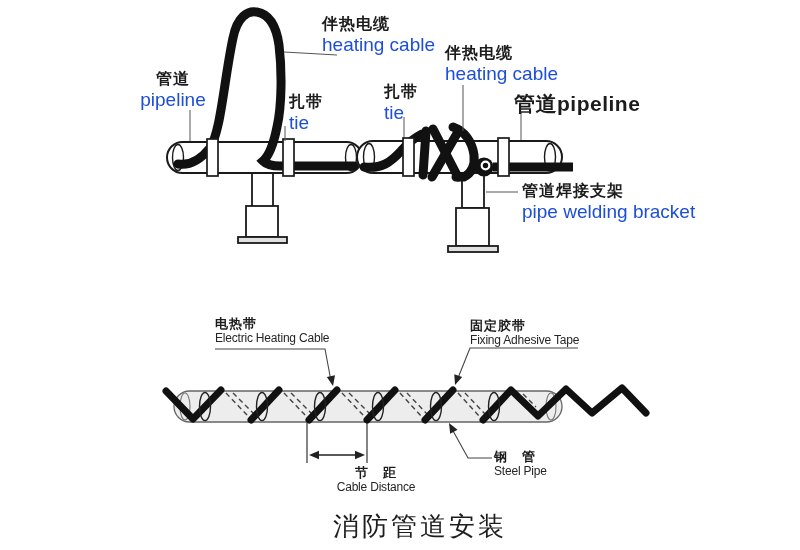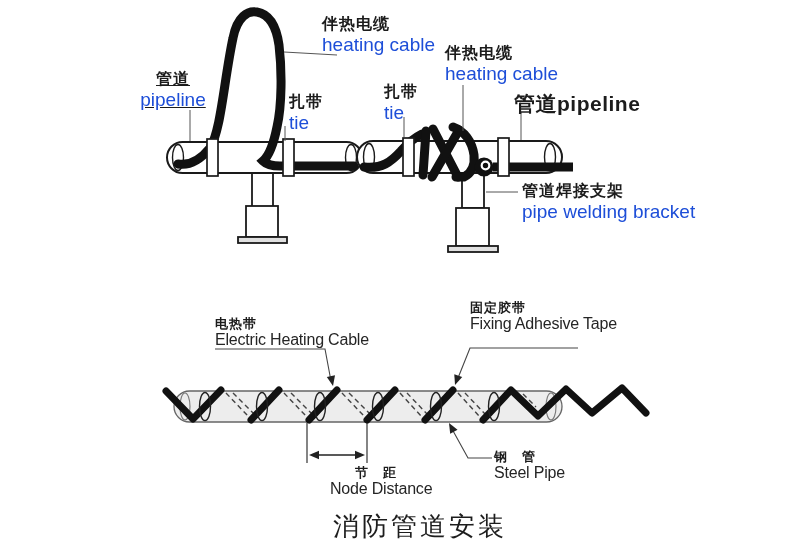--- a/index.html
+++ b/index.html
@@ -3,21 +3,21 @@
 <meta charset="utf-8">
 <style>
   html,body{margin:0;padding:0;background:#fff;}
   #stage{position:relative;width:800px;height:550px;background:#ffffff;overflow:hidden;
          font-family:"Liberation Sans",sans-serif;}
   svg{position:absolute;left:0;top:0;}
   .lbl{position:absolute;color:#1c1c1c;line-height:1.18;white-space:nowrap;}
   .zh{display:block;font-weight:bold;font-size:16px;letter-spacing:1px;}
   .en{display:block;font-size:19px;font-weight:normal;color:#1d4ed8;letter-spacing:0;}
   .zh-sm{display:block;font-weight:bold;font-size:13px;letter-spacing:1px;}
-  .en-sm{display:block;font-size:16px;color:#252525;letter-spacing:-0.2px;}
+  .en-sm{display:block;font-size:12px;color:#252525;letter-spacing:-0.2px;}
   .mix{font-weight:600;font-size:21px;letter-spacing:0.5px;}
   .title{position:absolute;font-family:"Liberation Serif","DejaVu Serif",serif;
          color:#1d1d1d;font-size:27px;letter-spacing:3px;text-align:center;width:200px;}
   .ctr{text-align:center;}
 </style>
 </head>
 <body>
 
 <div id="stage">
 
@@ -135,21 +135,21 @@
         <path d="M 215 349 L 325 349 L 331 381"></path>
         <path d="M 578 348 L 470 348 L 458 378"></path>
         <path d="M 492 458 L 468 458 L 452 429"></path>
       </g>
       <polygon points="0,0 -4.2,10 4.2,10" transform="translate(333,386) rotate(168)" fill="#222222"></polygon>
       <polygon points="0,0 -4.2,10 4.2,10" transform="translate(455,385) rotate(199)" fill="#222222"></polygon>
       <polygon points="0,0 -4.2,10 4.2,10" transform="translate(449,423) rotate(-29)" fill="#222222"></polygon>
     </g>
   </svg>
 
-  <div class="lbl ctr" style="left:138px;top:70px;width:70px;text-decoration:underline;">
+  <div class="lbl ctr" style="left:138px;top:70px;width:70px;">
     <span class="zh">管道</span>
     <span class="en">pipeline</span>
   </div>
   <div class="lbl" style="left:322px;top:15px;">
     <span class="zh">伴热电缆</span>
     <span class="en">heating cable</span>
   </div>
   <div class="lbl" style="left:289px;top:93px;">
     <span class="zh">扎带</span>
     <span class="en">tie</span>
@@ -168,26 +168,26 @@
     <span class="zh">管道焊接支架</span>
     <span class="en">pipe welding bracket</span>
   </div>
 
   <div class="title" style="left:320px;top:509px;font-size:26px;">消防管道安装</div>
 
   <div class="lbl" style="left:215px;top:316px;">
     <span class="zh-sm">电热带</span>
     <span class="en-sm">Electric Heating Cable</span>
   </div>
-  <div class="lbl" style="left:470px;top:300px;">
+  <div class="lbl" style="left:470px;top:318px;">
     <span class="zh-sm">固定胶带</span>
     <span class="en-sm">Fixing Adhesive Tape</span>
   </div>
   <div class="lbl ctr" style="left:301px;top:465px;width:92px;margin-left:29px;">
     <span class="zh-sm">节　距</span>
-    <span class="en-sm">Node Distance</span>
+    <span class="en-sm">Cable Distance</span>
   </div>
   <div class="lbl" style="left:494px;top:449px;">
     <span class="zh-sm">钢　管</span>
     <span class="en-sm">Steel Pipe</span>
   </div>
 
 </div>
 
 </body></html>

